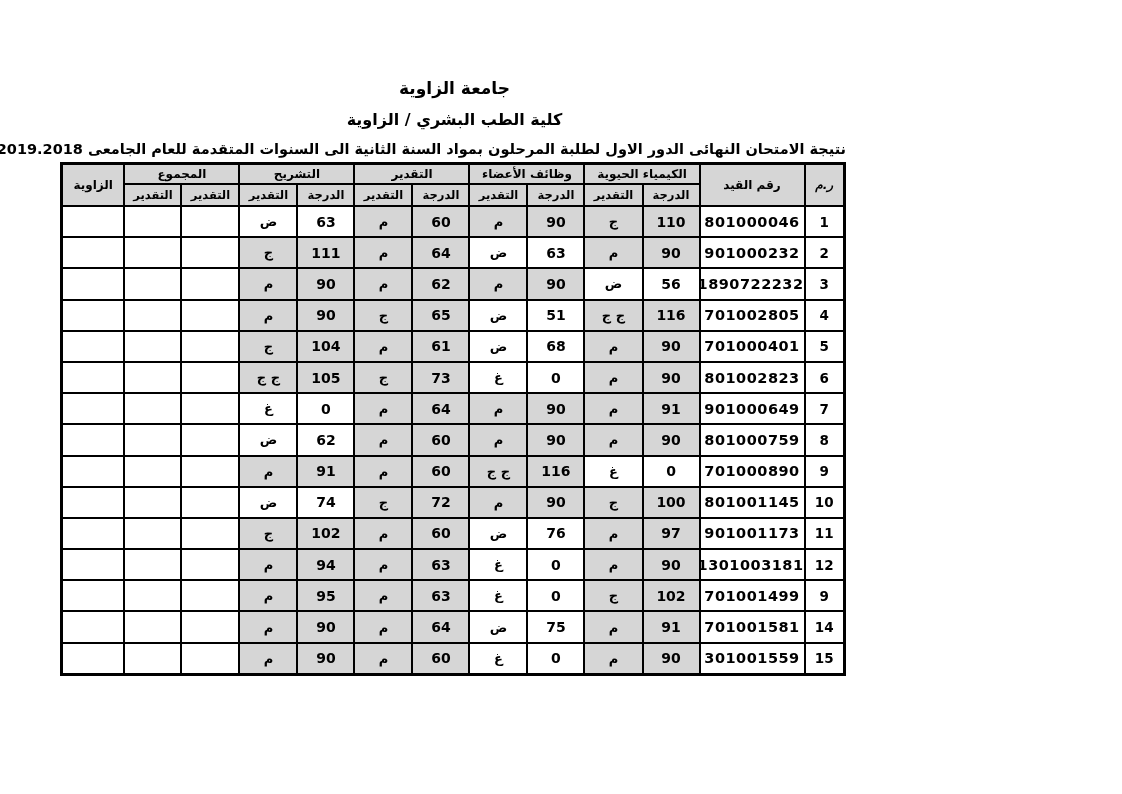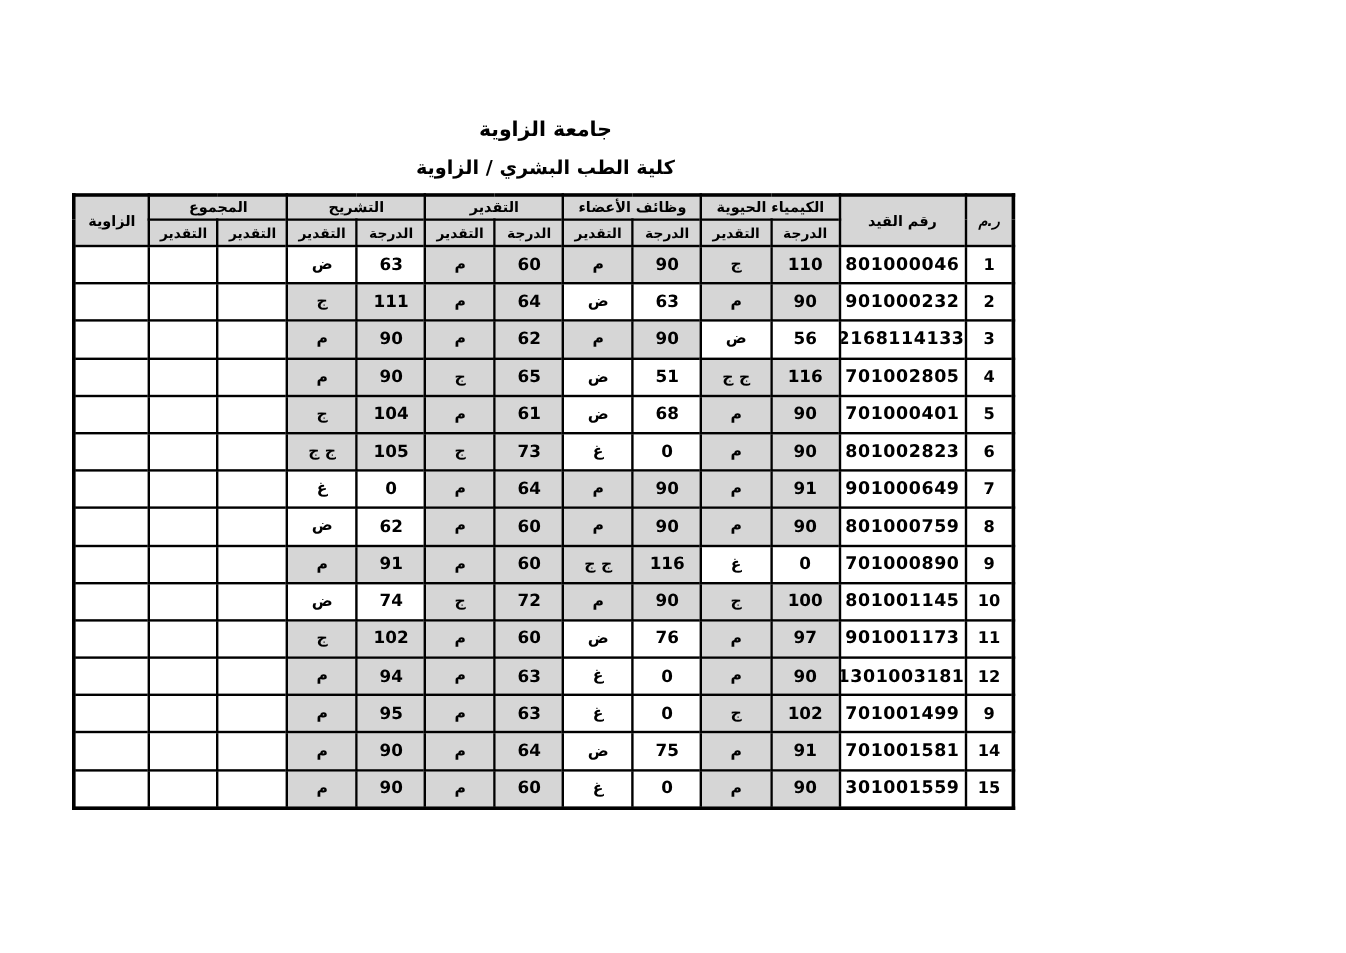--- a/index.html
+++ b/index.html
@@ -11,21 +11,20 @@
     position:relative;
     width:1122px; height:794px;
     background:#ffffff;
     overflow:hidden;
   }
   .content {
     position:absolute;
     left:63px; top:78px;
     width:783px;
     direction:rtl;
-    margin-top:20px;
   }
   .title-block { text-align:center; color:#000; font-weight:bold; }
   .title-line1 { font-size:17px; margin:0 0 12px 0; }
   .title-line2 { font-size:16px; margin:0 0 12px 0; }
   .title-line3 { font-size:14.5px; margin:0 0 5px 0; white-space:nowrap; }
 
   table.results {
     border-collapse:collapse;
     table-layout:fixed;
     width:783px;
@@ -56,20 +55,21 @@
 </style>
 </head>
 <body>
 
 <div class="page">
   <div class="content">
 
     <div class="title-block">
       <div class="title-line1">جامعة الزاوية</div>
       <div class="title-line2">كلية الطب البشري / الزاوية</div>
+      <div class="title-line3">نتيجة الامتحان النهائى الدور الاول لطلبة المرحلون بمواد السنة الثانية الى السنوات المتقدمة للعام الجامعى 2019.2018</div>
     </div>
 
     <table class="results">
       <colgroup>
         <col style="width:40px">
         <col style="width:105px">
         <col style="width:57px">
           <col style="width:58px">
         <col style="width:57px">
           <col style="width:58px">
@@ -131,21 +131,21 @@
             <td class="score-cell sh">64</td>
             <td class="grade-cell sh">م</td>
             <td class="score-cell sh">111</td>
             <td class="grade-cell sh">ج</td>
             <td class="total-cell"></td>
             <td class="total-cell"></td>
             <td class="notes-cell"></td>
           </tr>
           <tr>
             <td class="serial-cell">3</td>
-            <td class="reg-cell">2168114133</td>
+            <td class="reg-cell">1890722232</td>
             <td class="score-cell">56</td>
             <td class="grade-cell">ض</td>
             <td class="score-cell sh">90</td>
             <td class="grade-cell sh">م</td>
             <td class="score-cell sh">62</td>
             <td class="grade-cell sh">م</td>
             <td class="score-cell sh">90</td>
             <td class="grade-cell sh">م</td>
             <td class="total-cell"></td>
             <td class="total-cell"></td>

